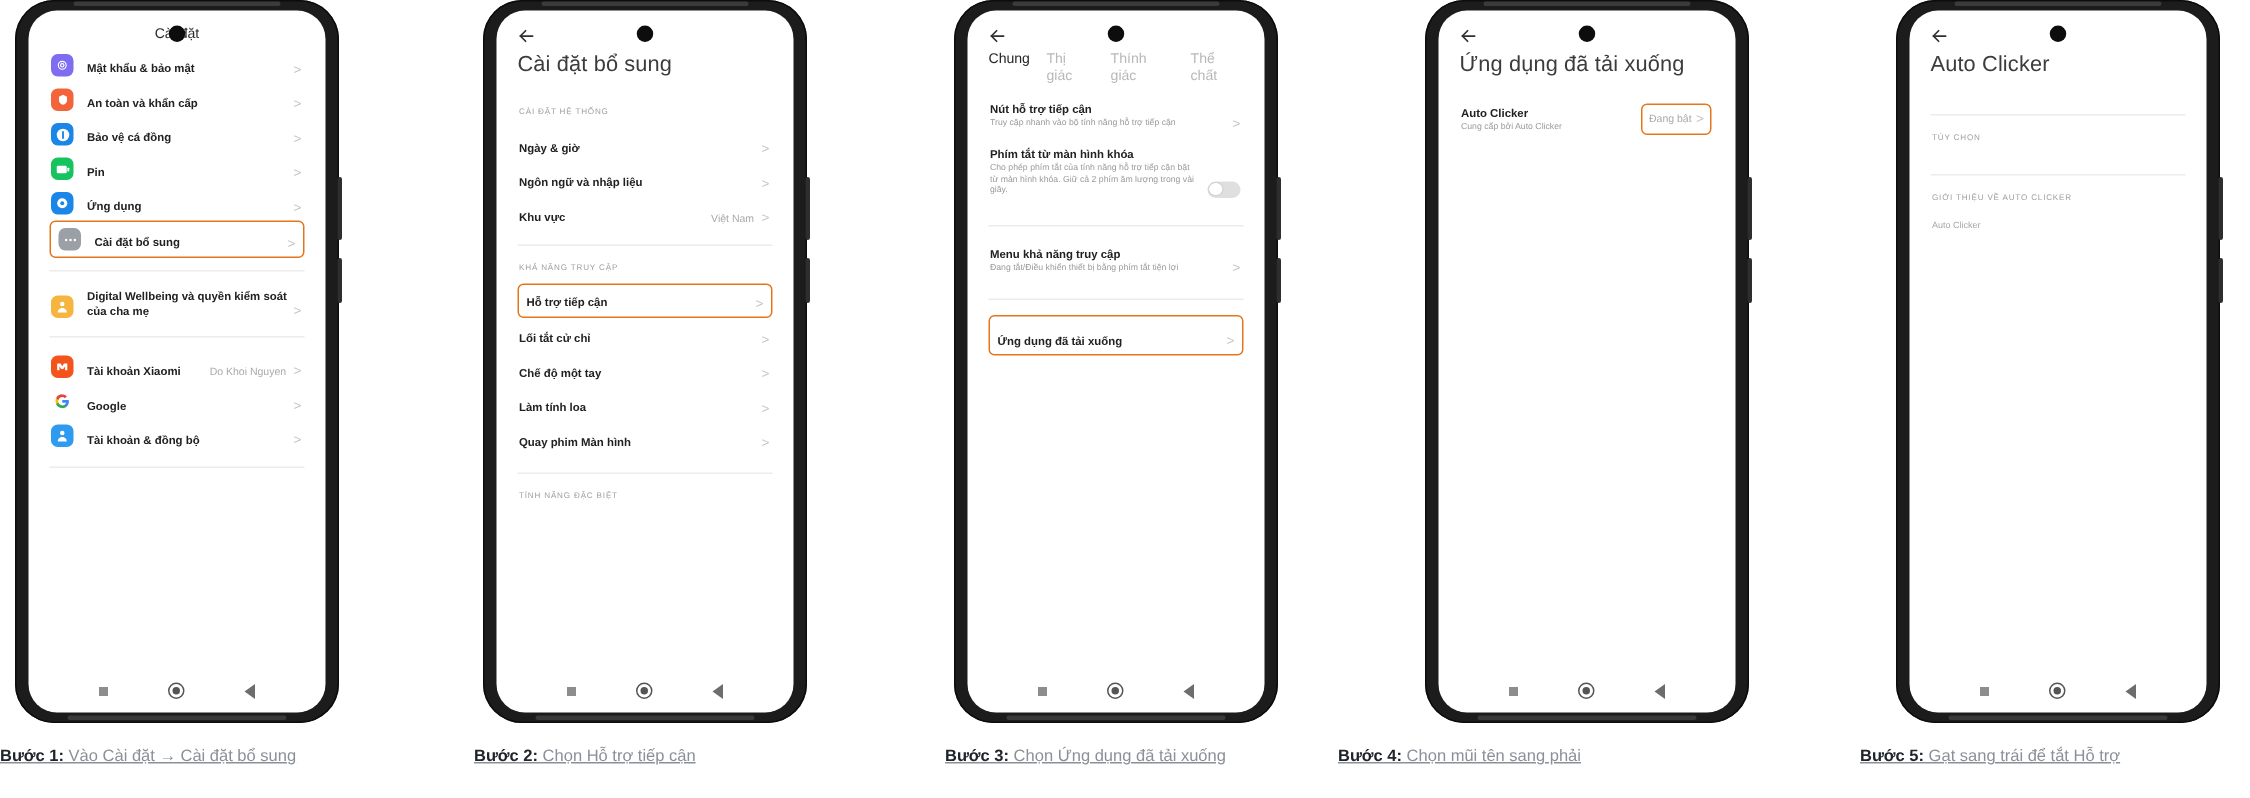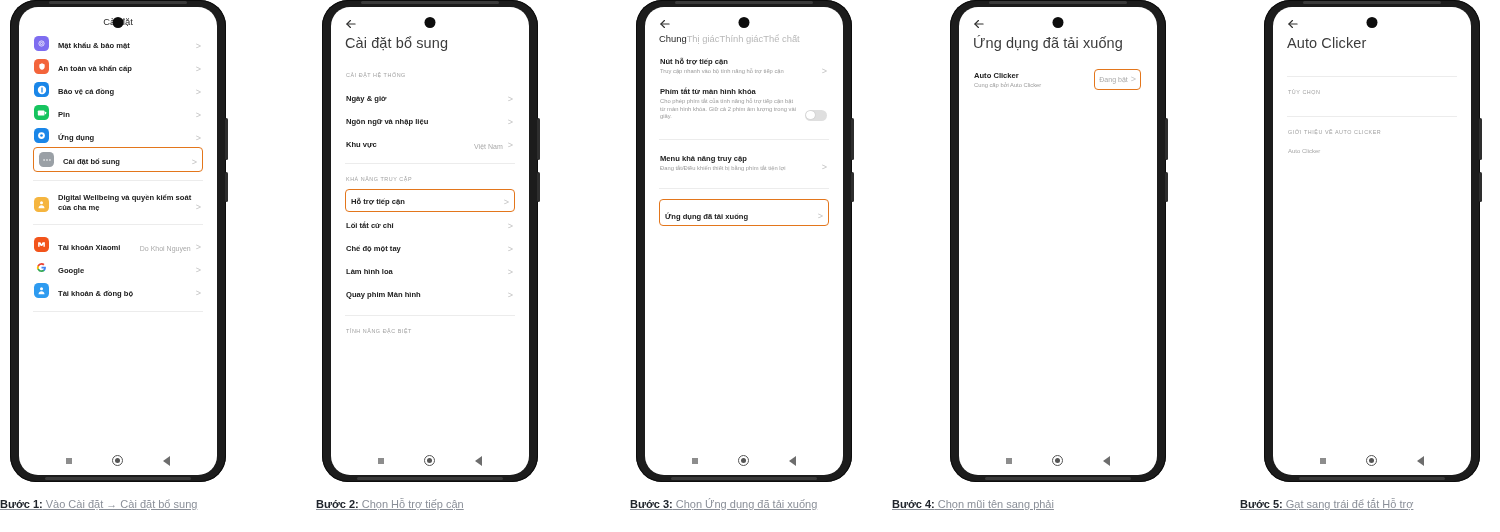--- a/index.html
+++ b/index.html
@@ -218,21 +218,21 @@
     border: 1.6px solid #e3761c;
     border-radius: 3px;
     padding: 4px 6px;
     display: flex;
     align-items: center;
   }
 
   
   .tabs {
     display: flex;
-    gap: 0;
+    gap: 11px;
     padding-top: 26px;
     padding-bottom: 6px;
     align-items: baseline;
   }
   .tab {
     font-size: 9.4px;
     color: #b8b8b8;
   }
   .tab.active { color: #262626; }
 
@@ -473,21 +473,21 @@
         </div>
         <div class="row">
           <div class="row-txt">Lối tắt cử chỉ</div>
           <div class="chev">&gt;</div>
         </div>
         <div class="row">
           <div class="row-txt">Chế độ một tay</div>
           <div class="chev">&gt;</div>
         </div>
         <div class="row">
-          <div class="row-txt">Làm hình loa</div>
+          <div class="row-txt">Làm tính loa</div>
           <div class="chev">&gt;</div>
         </div>
         <div class="row">
           <div class="row-txt">Quay phim Màn hình</div>
           <div class="chev">&gt;</div>
         </div>
 
         <div class="divider" style="margin-top:11px"></div>
 
         <div class="section-label">TÍNH NĂNG ĐẶC BIỆT</div>

